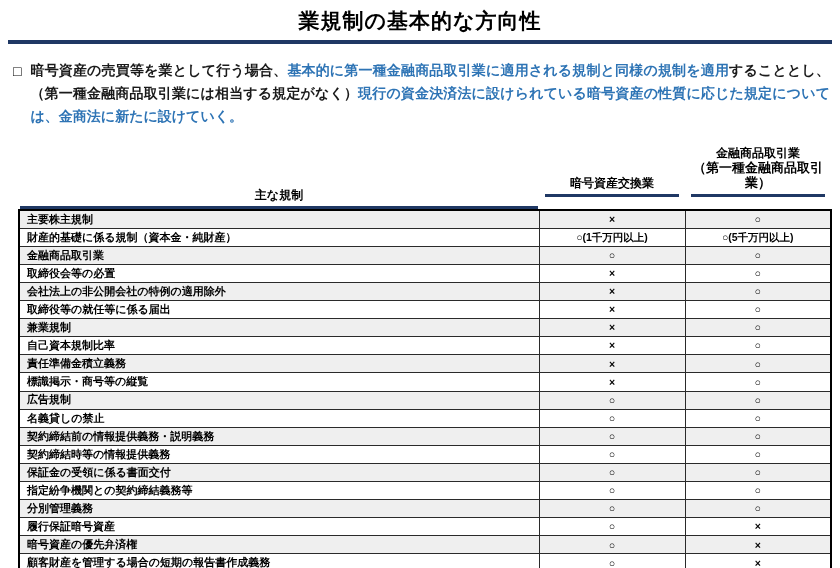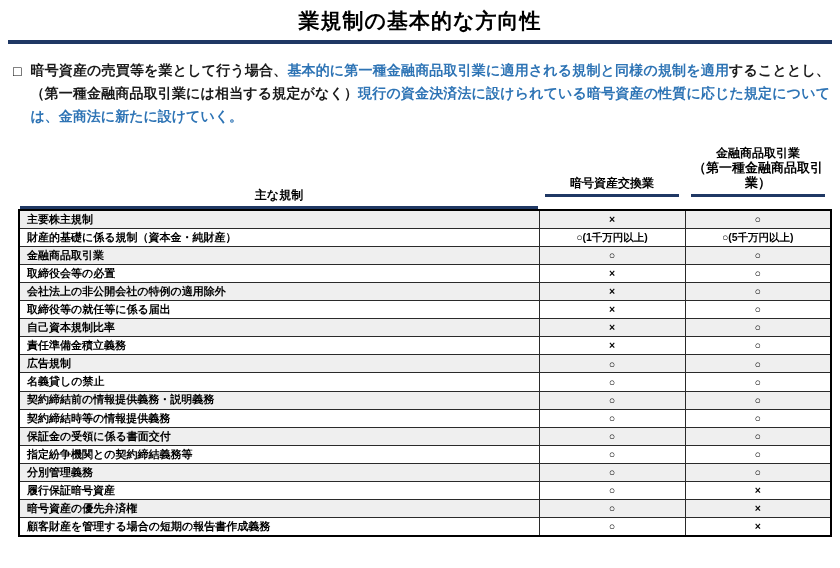--- a/index.html
+++ b/index.html
@@ -117,26 +117,36 @@
     <td class="lbl">会社法上の非公開会社の特例の適用除外</td>
     <td class="val">×</td>
     <td class="val">○</td>
   </tr>
           <tr>
     <td class="lbl">取締役等の就任等に係る届出</td>
     <td class="val">×</td>
     <td class="val">○</td>
   </tr>
           <tr>
+    <td class="lbl">兼業規制</td>
+    <td class="val">×</td>
+    <td class="val">○</td>
+  </tr>
+          <tr>
     <td class="lbl">自己資本規制比率</td>
     <td class="val">×</td>
     <td class="val">○</td>
   </tr>
           <tr>
     <td class="lbl">責任準備金積立義務</td>
+    <td class="val">×</td>
+    <td class="val">○</td>
+  </tr>
+          <tr>
+    <td class="lbl">標識掲示・商号等の縦覧</td>
     <td class="val">×</td>
     <td class="val">○</td>
   </tr>
           <tr>
     <td class="lbl">広告規制</td>
     <td class="val">○</td>
     <td class="val">○</td>
   </tr>
           <tr>
     <td class="lbl">名義貸しの禁止</td>

